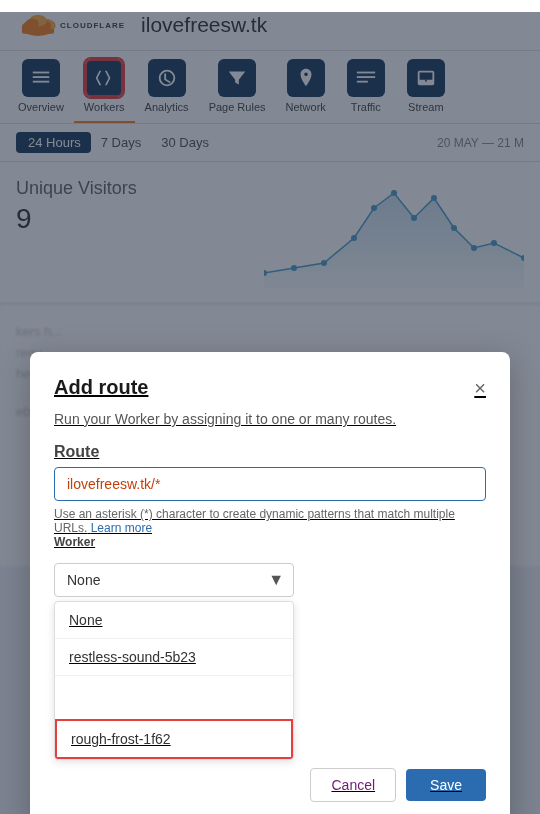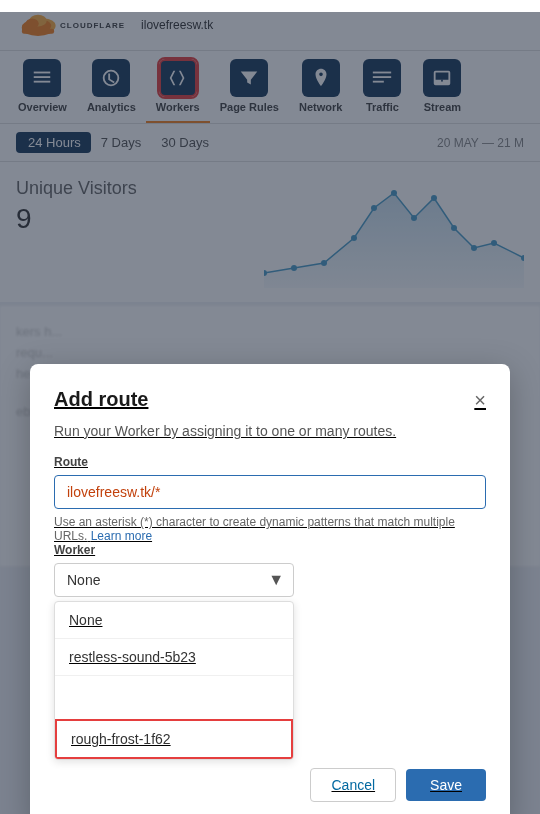--- a/index.html
+++ b/index.html
@@ -31,21 +31,21 @@
       height: 30px;
     }
     .logo-text {
       font-size: 8px;
       font-weight: 700;
       letter-spacing: 1px;
       color: #404040;
       text-transform: uppercase;
     }
     .domain-name {
-      font-size: 12px;
+      font-size: 21px;
       color: #333;
       font-weight: 400;
     }
 
     
     .nav-tabs {
       background: #fff;
       display: flex;
       align-items: flex-end;
       padding: 0 8px;
@@ -76,21 +76,20 @@
       margin-bottom: 4px;
     }
     .nav-tab.active .nav-tab-icon {
       border: 2.5px solid #e53e3e;
       outline: 2.5px solid #e53e3e;
     }
     .nav-tab-label {
       font-size: 11px;
       color: #444;
       white-space: nowrap;
-      font-weight: bold;
     }
 
     
     .time-filter {
       background: #fff;
       padding: 8px 16px;
       display: flex;
       align-items: center;
       border-bottom: 1px solid #e0e0e0;
     }
@@ -196,21 +195,21 @@
       background: none;
       border: none;
       line-height: 1;
     }
     .modal-desc {
       font-size: 14px;
       color: #555;
       margin-bottom: 16px;
     }
     .field-label {
-      font-size: 12px;
+      font-size: 16px;
       font-weight: 600;
       color: #444;
       margin-bottom: 6px;
     }
     .field-input {
       width: 100%;
       border: 1.5px solid #2b6cb0;
       border-radius: 4px;
       padding: 8px 12px;
       font-size: 14px;
@@ -223,21 +222,21 @@
       color: #666;
     }
     .field-hint a {
       color: #2b6cb0;
       text-decoration: none;
     }
     .worker-label {
       font-size: 12px;
       font-weight: 600;
       color: #444;
-      margin-bottom: 6px;
+      margin-bottom: 14px;
     }
     .select-wrapper {
       position: relative;
       width: 240px;
       margin-bottom: 0;
     }
     .worker-select {
       width: 100%;
       border: 1.5px solid #ccc;
       border-radius: 4px;
@@ -289,21 +288,21 @@
       justify-content: flex-end;
       align-items: center;
       gap: 10px;
       margin-top: 8px;
     }
     .btn-cancel {
       padding: 8px 20px;
       border: 1px solid #ccc;
       border-radius: 4px;
       background: #fff;
-      color: #0369a1;
+      color: #701a75;
       font-size: 14px;
       cursor: pointer;
     }
     .btn-save {
       padding: 8px 24px;
       border: none;
       border-radius: 4px;
       background: #2b6cb0;
       color: #fff;
       font-size: 14px;
@@ -343,36 +342,36 @@
     <div class="nav-tab-icon">
       <svg class="icon-svg" viewBox="0 0 24 24">
           <rect x="3" y="5" width="18" height="2"></rect>
           <rect x="3" y="10" width="18" height="2"></rect>
           <rect x="3" y="15" width="18" height="2"></rect>
         </svg>
     </div>
     <span class="nav-tab-label">Overview</span>
   </div>
 
-  <div class="nav-tab">
-    <div class="nav-tab-icon">
-      <svg class="icon-svg" viewBox="0 0 24 24">
-          <path d="M12 3a9 9 0 100 18A9 9 0 0012 3zm0 2a7 7 0 110 14A7 7 0 0112 5zm-1 2v6l5 3-1 1.7-6-3.7V7h2z"></path>
-        </svg>
-    </div>
-    <span class="nav-tab-label">Analytics</span>
-  </div>
-
   <div class="nav-tab active">
     <div class="nav-tab-icon" style="background:#1a3a5c;">
       <svg class="icon-svg" viewBox="0 0 24 24">
         <path d="M7 4l-4 8 4 8h2l-4-8 4-8zm8 0l4 8-4 8h-2l4-8-4-8z"></path>
       </svg>
     </div>
     <span class="nav-tab-label">Workers</span>
+  </div>
+
+  <div class="nav-tab">
+    <div class="nav-tab-icon">
+      <svg class="icon-svg" viewBox="0 0 24 24">
+          <path d="M12 3a9 9 0 100 18A9 9 0 0012 3zm0 2a7 7 0 110 14A7 7 0 0112 5zm-1 2v6l5 3-1 1.7-6-3.7V7h2z"></path>
+        </svg>
+    </div>
+    <span class="nav-tab-label">Analytics</span>
   </div>
 
   <div class="nav-tab">
     <div class="nav-tab-icon">
       <svg class="icon-svg" viewBox="0 0 24 24">
           <path d="M3 5h18l-7 9v5l-4-2v-3L3 5z"></path>
         </svg>
     </div>
     <span class="nav-tab-label">Page Rules</span>
   </div>

